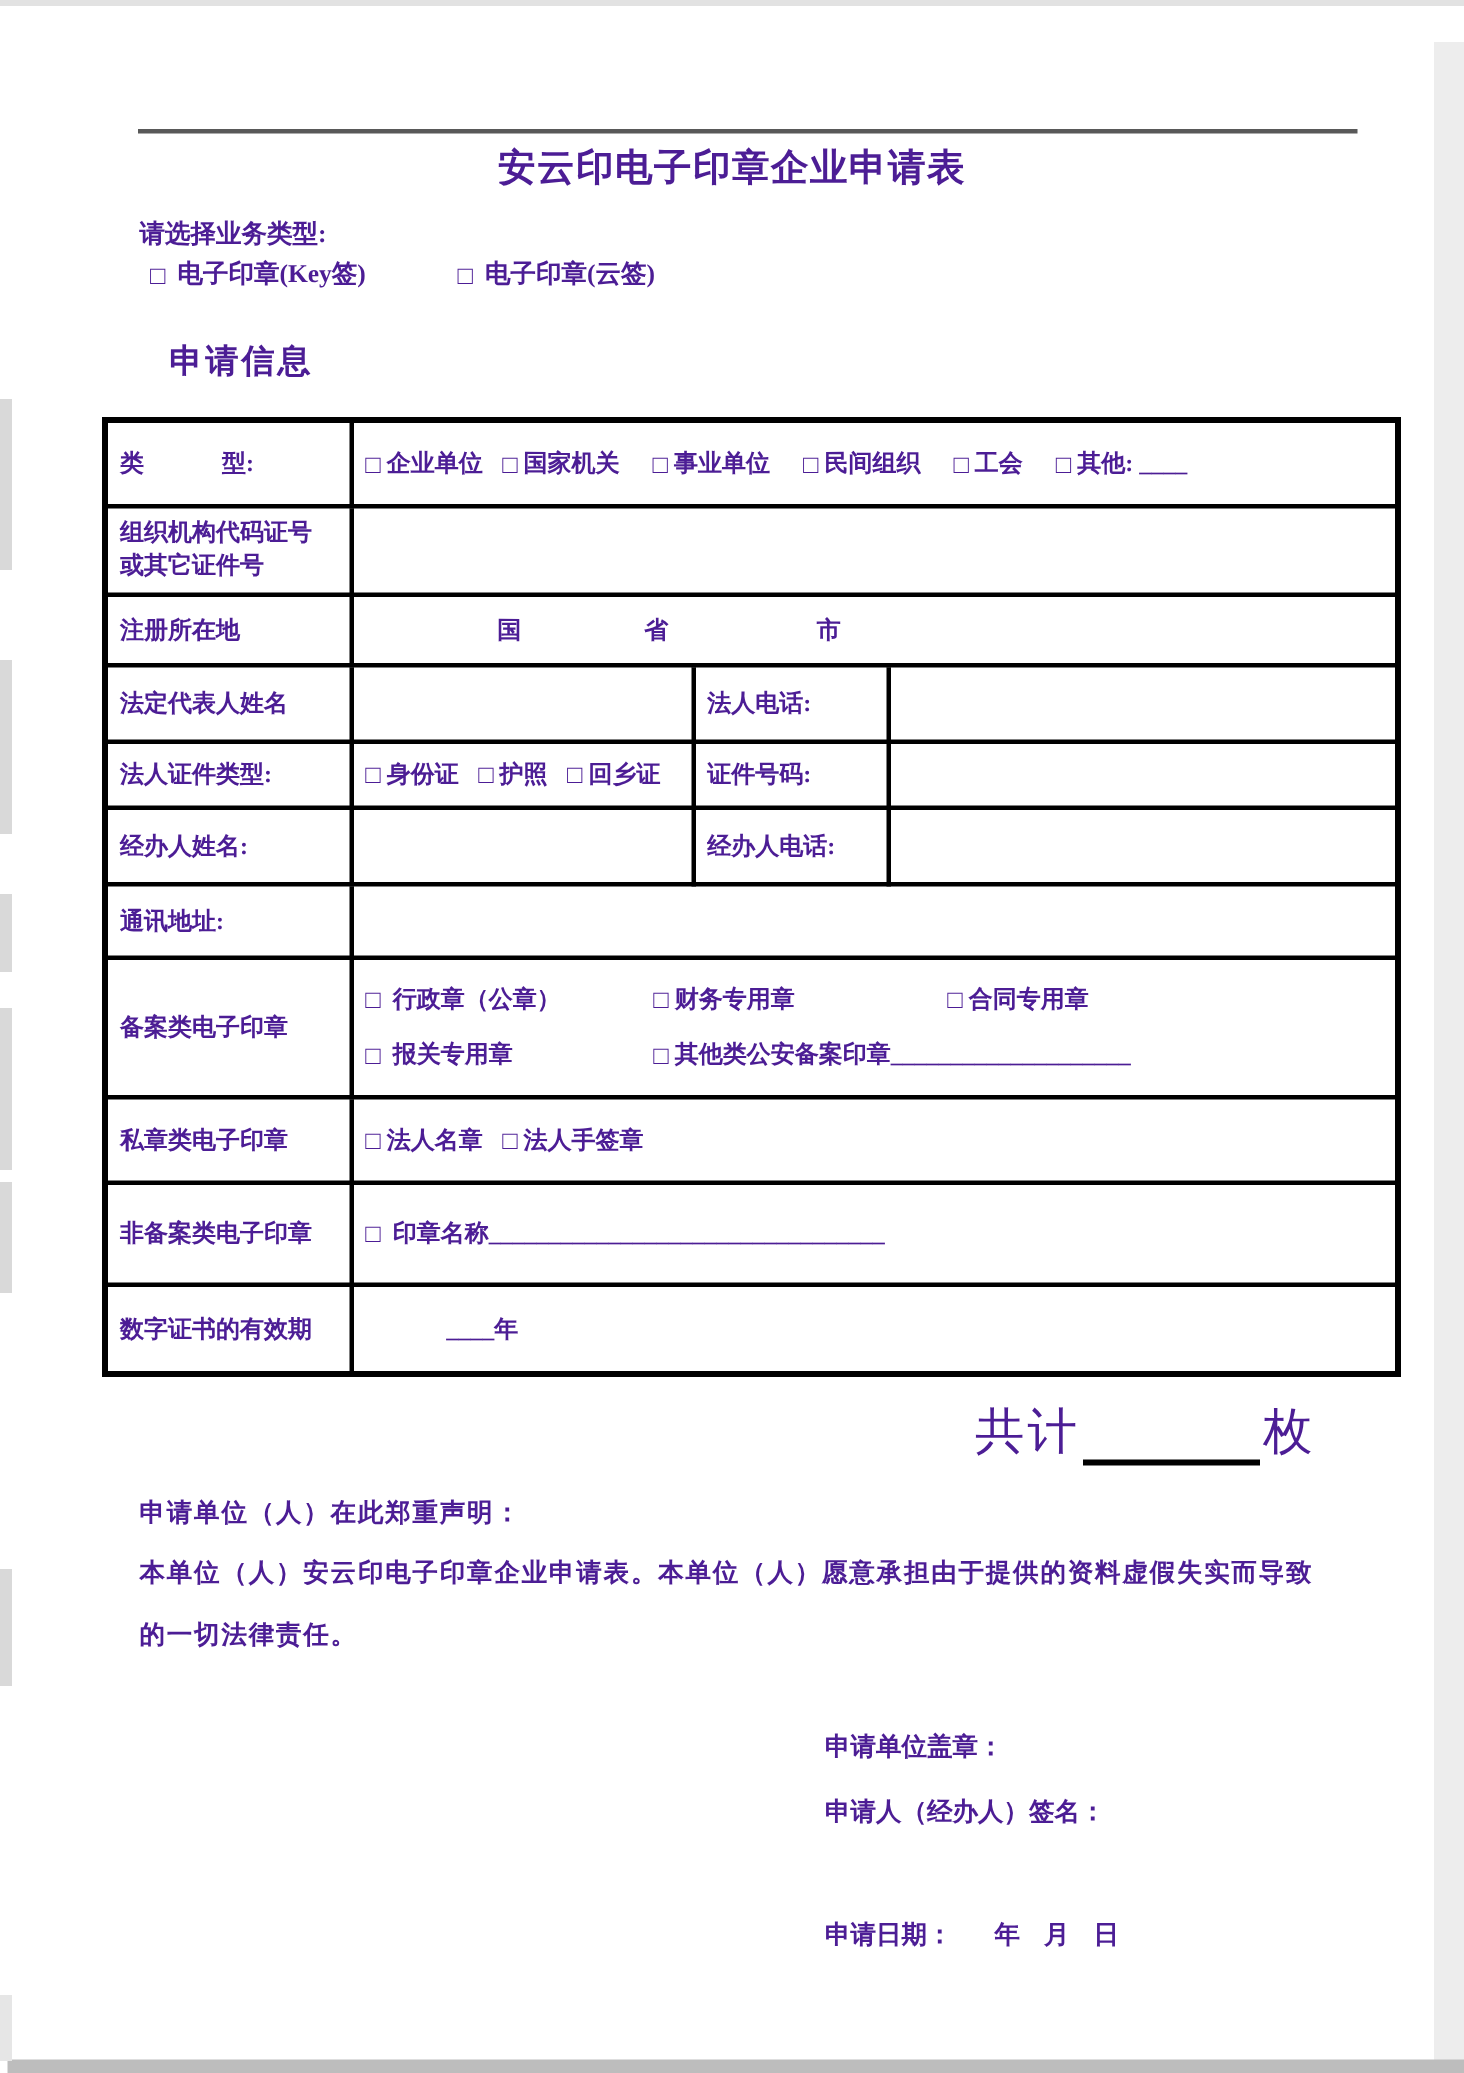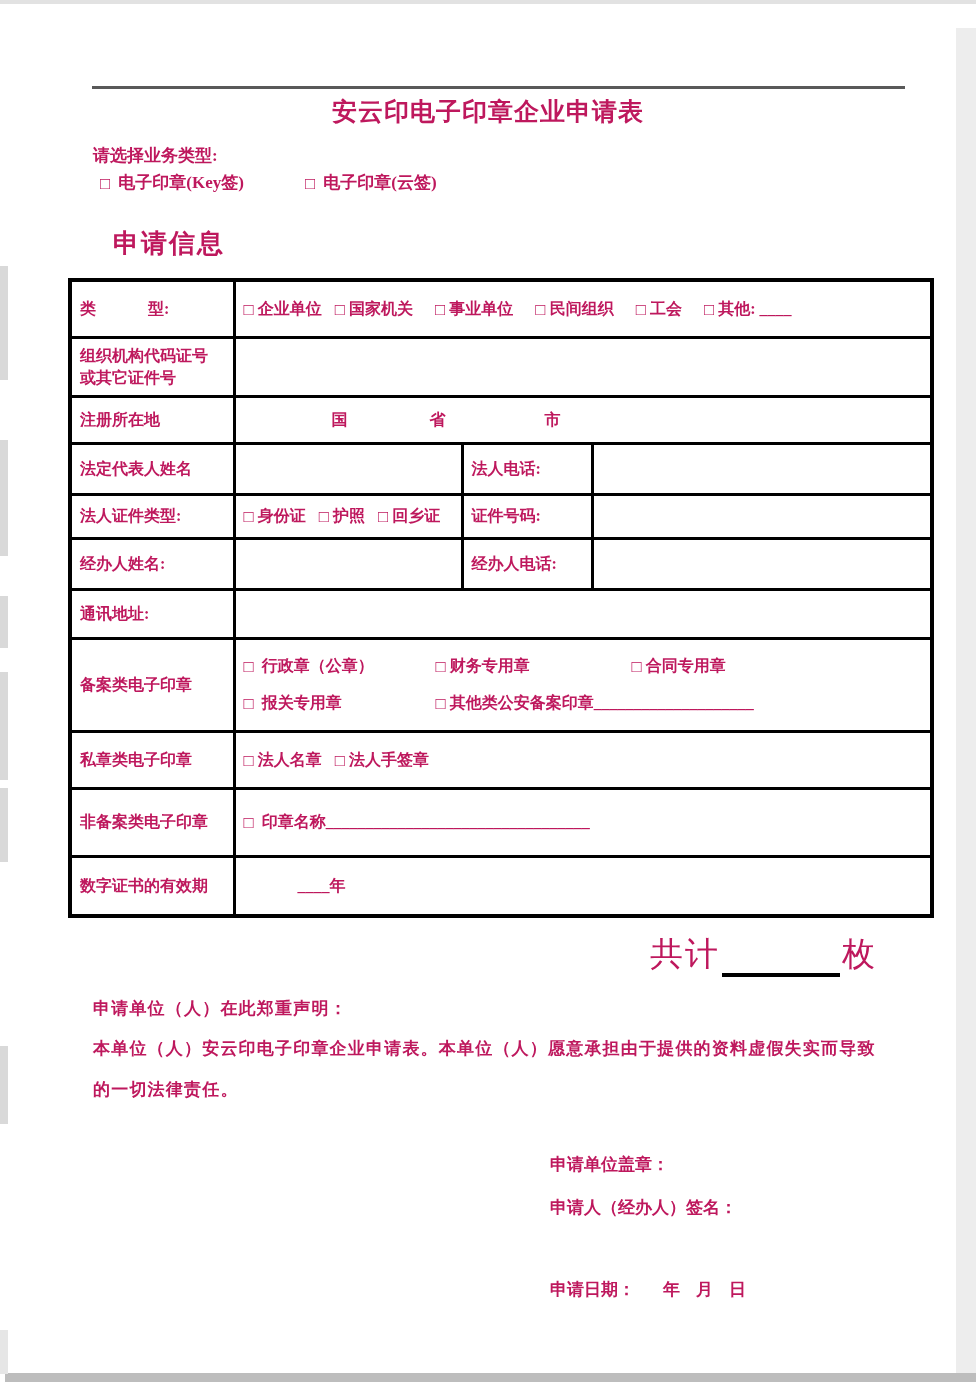--- a/index.html
+++ b/index.html
@@ -1,18 +1,18 @@
 <!DOCTYPE html>
 <html><head>
 <meta charset="utf-8">
 <style>
   html,body{margin:0;padding:0;background:#fff;}
   .page{
     position:relative;width:976px;height:1382px;background:#ffffff;
-    font-family:"Liberation Serif", serif;color:#be185d;overflow:hidden;
+    font-family:"Liberation Serif", serif;color:#4c1d95;overflow:hidden;
   }
   
   .artifact{position:absolute;}
   .a-top{left:0;top:0;width:976px;height:4px;background:#e2e2e2;}
   .a-right{top:28px;right:0;width:20px;height:1354px;background:#ededed;}
   .a-bottom{left:5px;bottom:0;width:971px;height:9px;background:#bdbdbd;}
   .a-left{left:0;width:8px;background:#d9d9d9;}
   .al1{top:266px;height:114px;}
   .al2{top:440px;height:116px;}
   .al3{top:596px;height:52px;}
@@ -24,21 +24,21 @@
   .toprule{position:absolute;left:92px;top:86px;width:813px;height:3px;background:#595959;}
   .title{
     position:absolute;left:0;top:95px;width:976px;text-align:center;
     font-size:25px;font-weight:bold;letter-spacing:1px;
     font-family:"Liberation Sans", sans-serif;
   }
   .biz-label{position:absolute;left:93px;top:144px;font-size:17px;font-weight:bold;}
   .biz-opt{position:absolute;top:171px;font-size:17px;font-weight:bold;white-space:nowrap;}
   .biz-opt1{left:100px;}
   .biz-opt2{left:305px;}
-  .section-title{position:absolute;left:113px;top:226px;font-size:26px;font-weight:bold;letter-spacing:2px;}
+  .section-title{position:absolute;left:113px;top:226px;font-size:22px;font-weight:bold;letter-spacing:2px;}
   
   .cb{font-weight:normal;font-size:17px;margin-right:4px;position:relative;top:1px;}
   .cb-sp{margin-right:8px;}
   
   table.app{
     position:absolute;left:68px;top:278px;width:862px;
     border-collapse:collapse;table-layout:fixed;border:4px solid #000;
   }
   table.app td{
     border:3px solid #000;vertical-align:middle;

